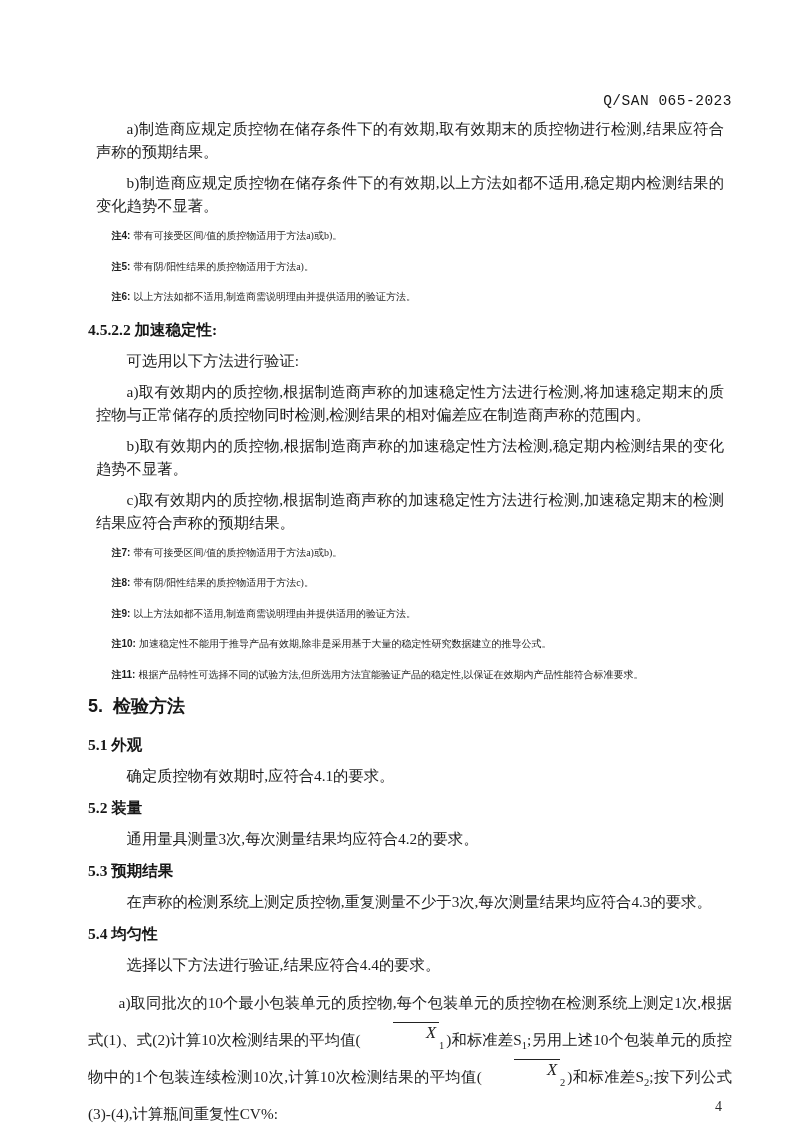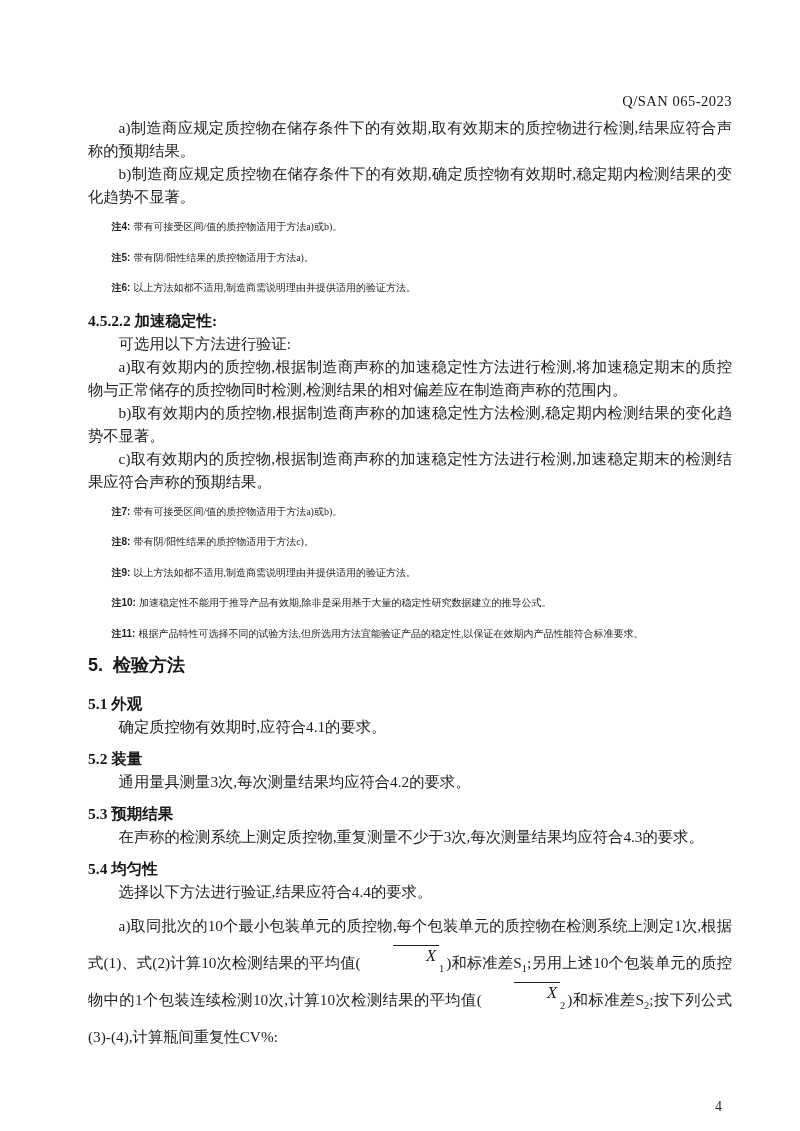--- a/index.html
+++ b/index.html
@@ -10,29 +10,29 @@
     height: 1131px;
     background: #ffffff;
     color: #1e1e1e;
     padding: 93px 68px 0 88px;
     font-family: "Liberation Serif", "DejaVu Serif", serif;
     font-size: 15.3px;
     overflow: hidden;
   }
   .doc-header {
     text-align: right;
-    font-family: Liberation Serif, serif;
+    font-family: Liberation Mono, monospace;
     font-size: 14.5px;
     letter-spacing: 0.5px;
     line-height: 16px;
     margin-bottom: 7px;
     color: #171717;
   }
   p.body {
-    margin: 0;
+    margin: 8px;
     text-indent: 2em;
     line-height: 23px;
     text-align: justify;
     text-justify: inter-ideograph;
   }
   p.note {
     margin: 8px;
     font-size: 10px;
     line-height: 22.5px;
     text-indent: 1.55em;
@@ -100,21 +100,21 @@
 </head>
 <body>
 
 <div class="page">
 
   <div class="doc-header">
     <span>Q/SAN 065-2023</span>
   </div>
 
   <p class="body">a)制造商应规定质控物在储存条件下的有效期,取有效期末的质控物进行检测,结果应符合声称的预期结果。</p>
-  <p class="body">b)制造商应规定质控物在储存条件下的有效期,确定质控物有效期时,稳定期内检测结果的变化趋势不显著。</p>
+  <p class="body">b)制造商应规定质控物在储存条件下的有效期,以上方法如都不适用,稳定期内检测结果的变化趋势不显著。</p>
 
   <p class="note">
     <span class="note-label">注4:</span><span>带有可接受区间/值的质控物适用于方法a)或b)。</span>
   </p>
   <p class="note">
     <span class="note-label">注5:</span><span>带有阴/阳性结果的质控物适用于方法a)。</span>
   </p>
   <p class="note">
     <span class="note-label">注6:</span><span>以上方法如都不适用,制造商需说明理由并提供适用的验证方法。</span>
   </p>

